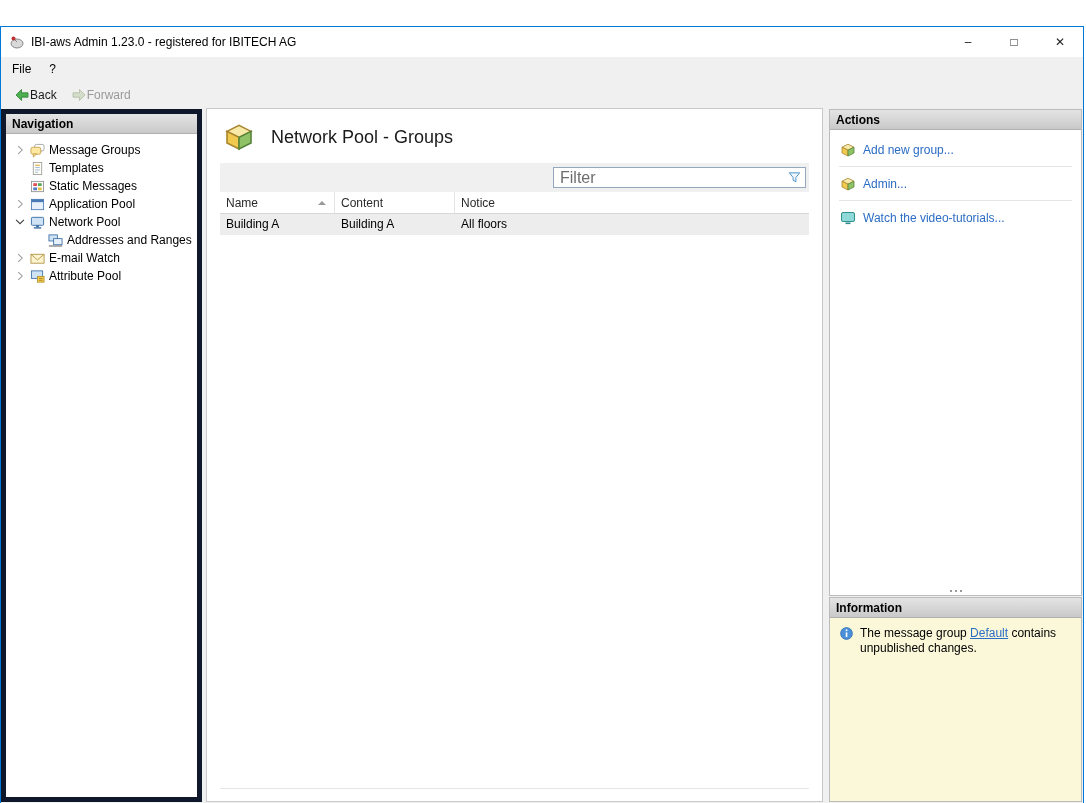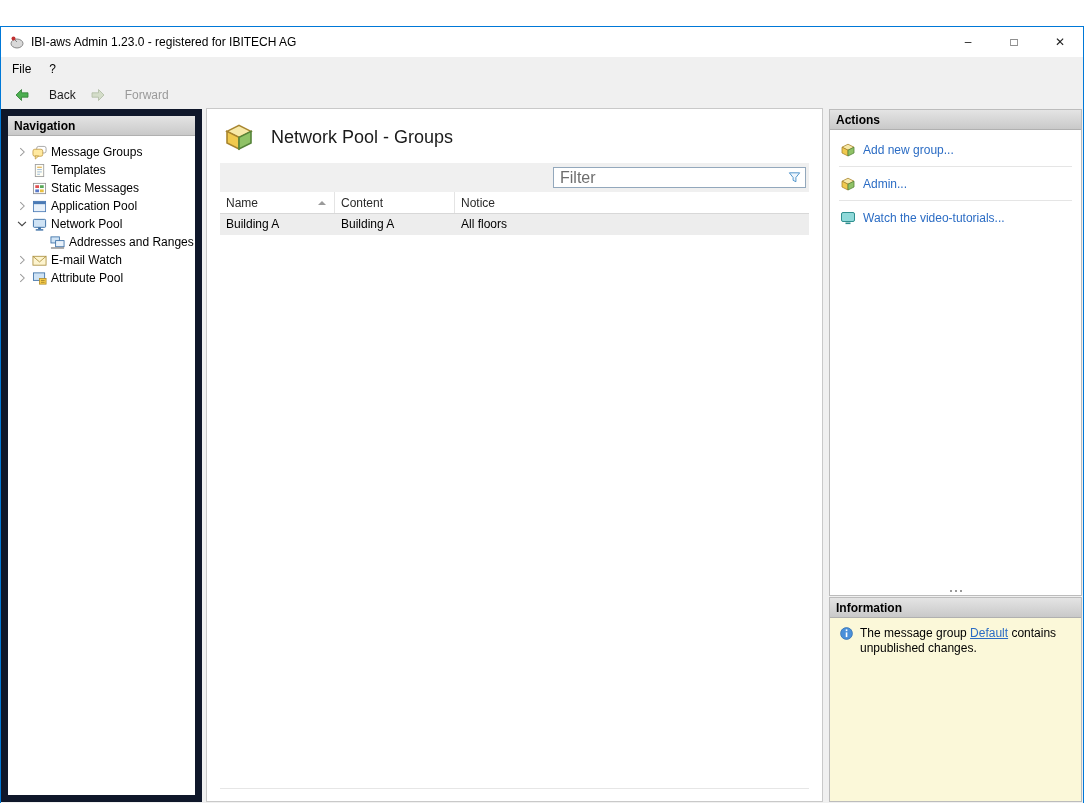--- a/index.html
+++ b/index.html
@@ -21,32 +21,32 @@
     font-size:12px; color:#222; cursor:default; }
 
   
   .menubar { position:absolute; top:30px; left:0; right:0; height:24px; background:#f0f0f0;
     display:flex; align-items:stretch; padding-left:2px; }
   .menu-item { padding:0 9px; display:flex; align-items:center; }
 
   
   .toolbar { position:absolute; top:54px; left:0; right:0; height:28px; background:#f0f0f0;
     display:flex; align-items:center; padding-left:6px; }
-  .tool-btn { display:flex; align-items:center; gap:19px; padding:3px 7px; }
+  .tool-btn { display:flex; align-items:center; gap:0; padding:3px 7px; }
   .tool-btn svg { width:16px; height:16px; }
   .tool-label-enabled { color:#1a1a1a; }
   .tool-label-disabled { color:#9a9a9a; }
 
   
   .panel-header { height:20px; background:linear-gradient(180deg,#e4e4e4,#c9c9c9);
     border-bottom:1px solid #b0b0b0; font-weight:bold; font-size:12px;
     display:flex; align-items:center; padding-left:6px; flex:none; }
 
   .nav-panel { position:absolute; left:0; top:82px; width:201px; bottom:24px;
-    background:#ffffff; border:7px solid #0f172a; display:flex; flex-direction:column; }
+    background:#ffffff; border:5px solid #0f172a; display:flex; flex-direction:column; }
   .tree { padding-top:7px; overflow:hidden; }
   .tree-row { display:flex; align-items:center; height:18px; padding-left:6px; cursor:default;text-align:right; }
   .tree-row.lvl1 { padding-left:24px; }
   .chev { width:16px; height:16px; flex:none; display:flex; align-items:center; justify-content:center; }
   .chev svg { width:14px; height:14px; }
   .row-inner { display:flex; align-items:center; flex:1; height:100%; min-width:0; }
   .tree-row.selected .row-inner { background:#d2d2d2; }
   .ticon { width:16px; height:16px; flex:none; margin:0 4px 0 1px; display:flex; align-items:center; justify-content:center; }
   .ticon svg { width:15px; height:15px; }
   .tlabel { white-space:nowrap; padding-right:4px; }

